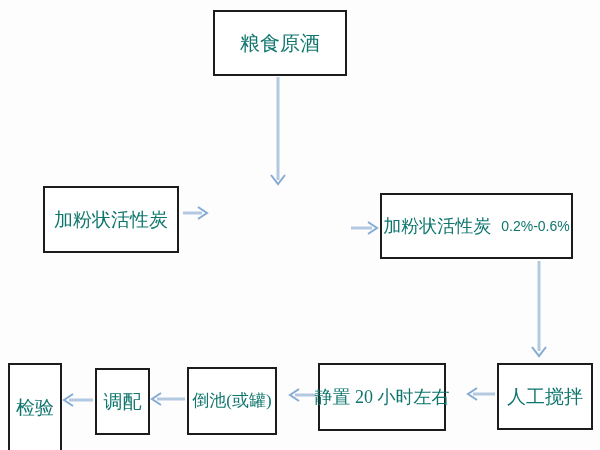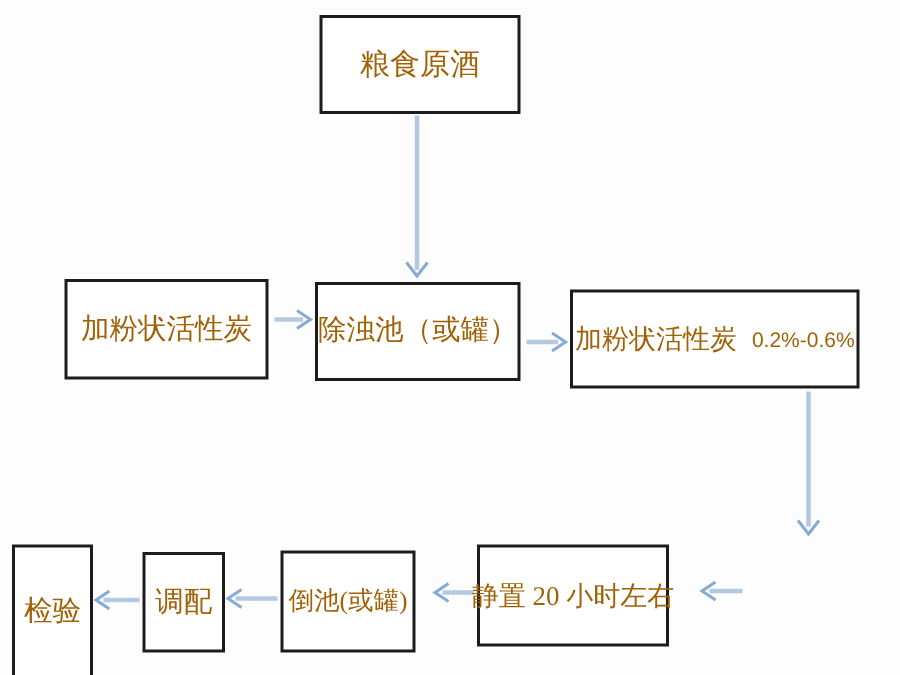--- a/index.html
+++ b/index.html
@@ -11,21 +11,21 @@
     overflow:hidden;
   }
   svg.arrows{position:absolute;left:0;top:0;width:600px;height:450px;}
   .shaft{stroke:var(--arrow-shaft,#b3c9e1);stroke-width:3;fill:none;}
   .head{stroke:var(--arrow-head,#85aad3);stroke-width:2;fill:none;stroke-linejoin:miter;}
   .node{
     position:absolute;box-sizing:border-box;
     background:var(--box-fill,#ffffff);
     border:2px solid var(--box-border,#1c1c1c);
     display:flex;align-items:center;justify-content:center;
-    text-align:center;color:#a16207;line-height:1.15;
+    text-align:center;color:#0f766e;line-height:1.15;
     white-space:nowrap;
   }
   .n-grain   {left:213px;top:10px; width:134px;height:66px;font-size:20px;}
   .n-treat   {left:43px; top:186px;width:136px;height:67px;font-size:19px;}
   .n-pool    {left:210px;top:188px;width:137px;height:66px;font-size:19px;}
   .n-carbon  {left:380px;top:193px;width:193px;height:66px;font-size:18px;}
   .n-stir    {left:497px;top:363px;width:96px; height:67px;font-size:19px;}
   .n-settle  {left:318px;top:363px;width:128px;height:68px;font-size:18px;}
   .n-pour    {left:187px;top:367px;width:90px; height:68px;font-size:17px;}
   .n-blend   {left:95px; top:368px;width:55px; height:67px;font-size:19px;}
@@ -76,29 +76,29 @@
   </svg>
 
   <div class="node n-grain">
     <span>粮食原酒</span>
   </div>
 
   <div class="node n-treat">
     <span>加粉状活性炭</span>
   </div>
 
-  <div class="node n-pool">
-    <span>除浊池（或罐）</span>
-  </div>
 
   <div class="node n-carbon">
     <span>加粉状活性炭</span>
     <span class="num">0.2%-0.6%</span>
   </div>
 
+  <div class="node n-stir">
+    <span>人工搅拌</span>
+  </div>
 
   <div class="node n-settle">
     <span>静置 20 小时左右</span>
   </div>
 
   <div class="node n-blend">
     <span>调配</span>
   </div>
 
   <div class="node n-pour">

